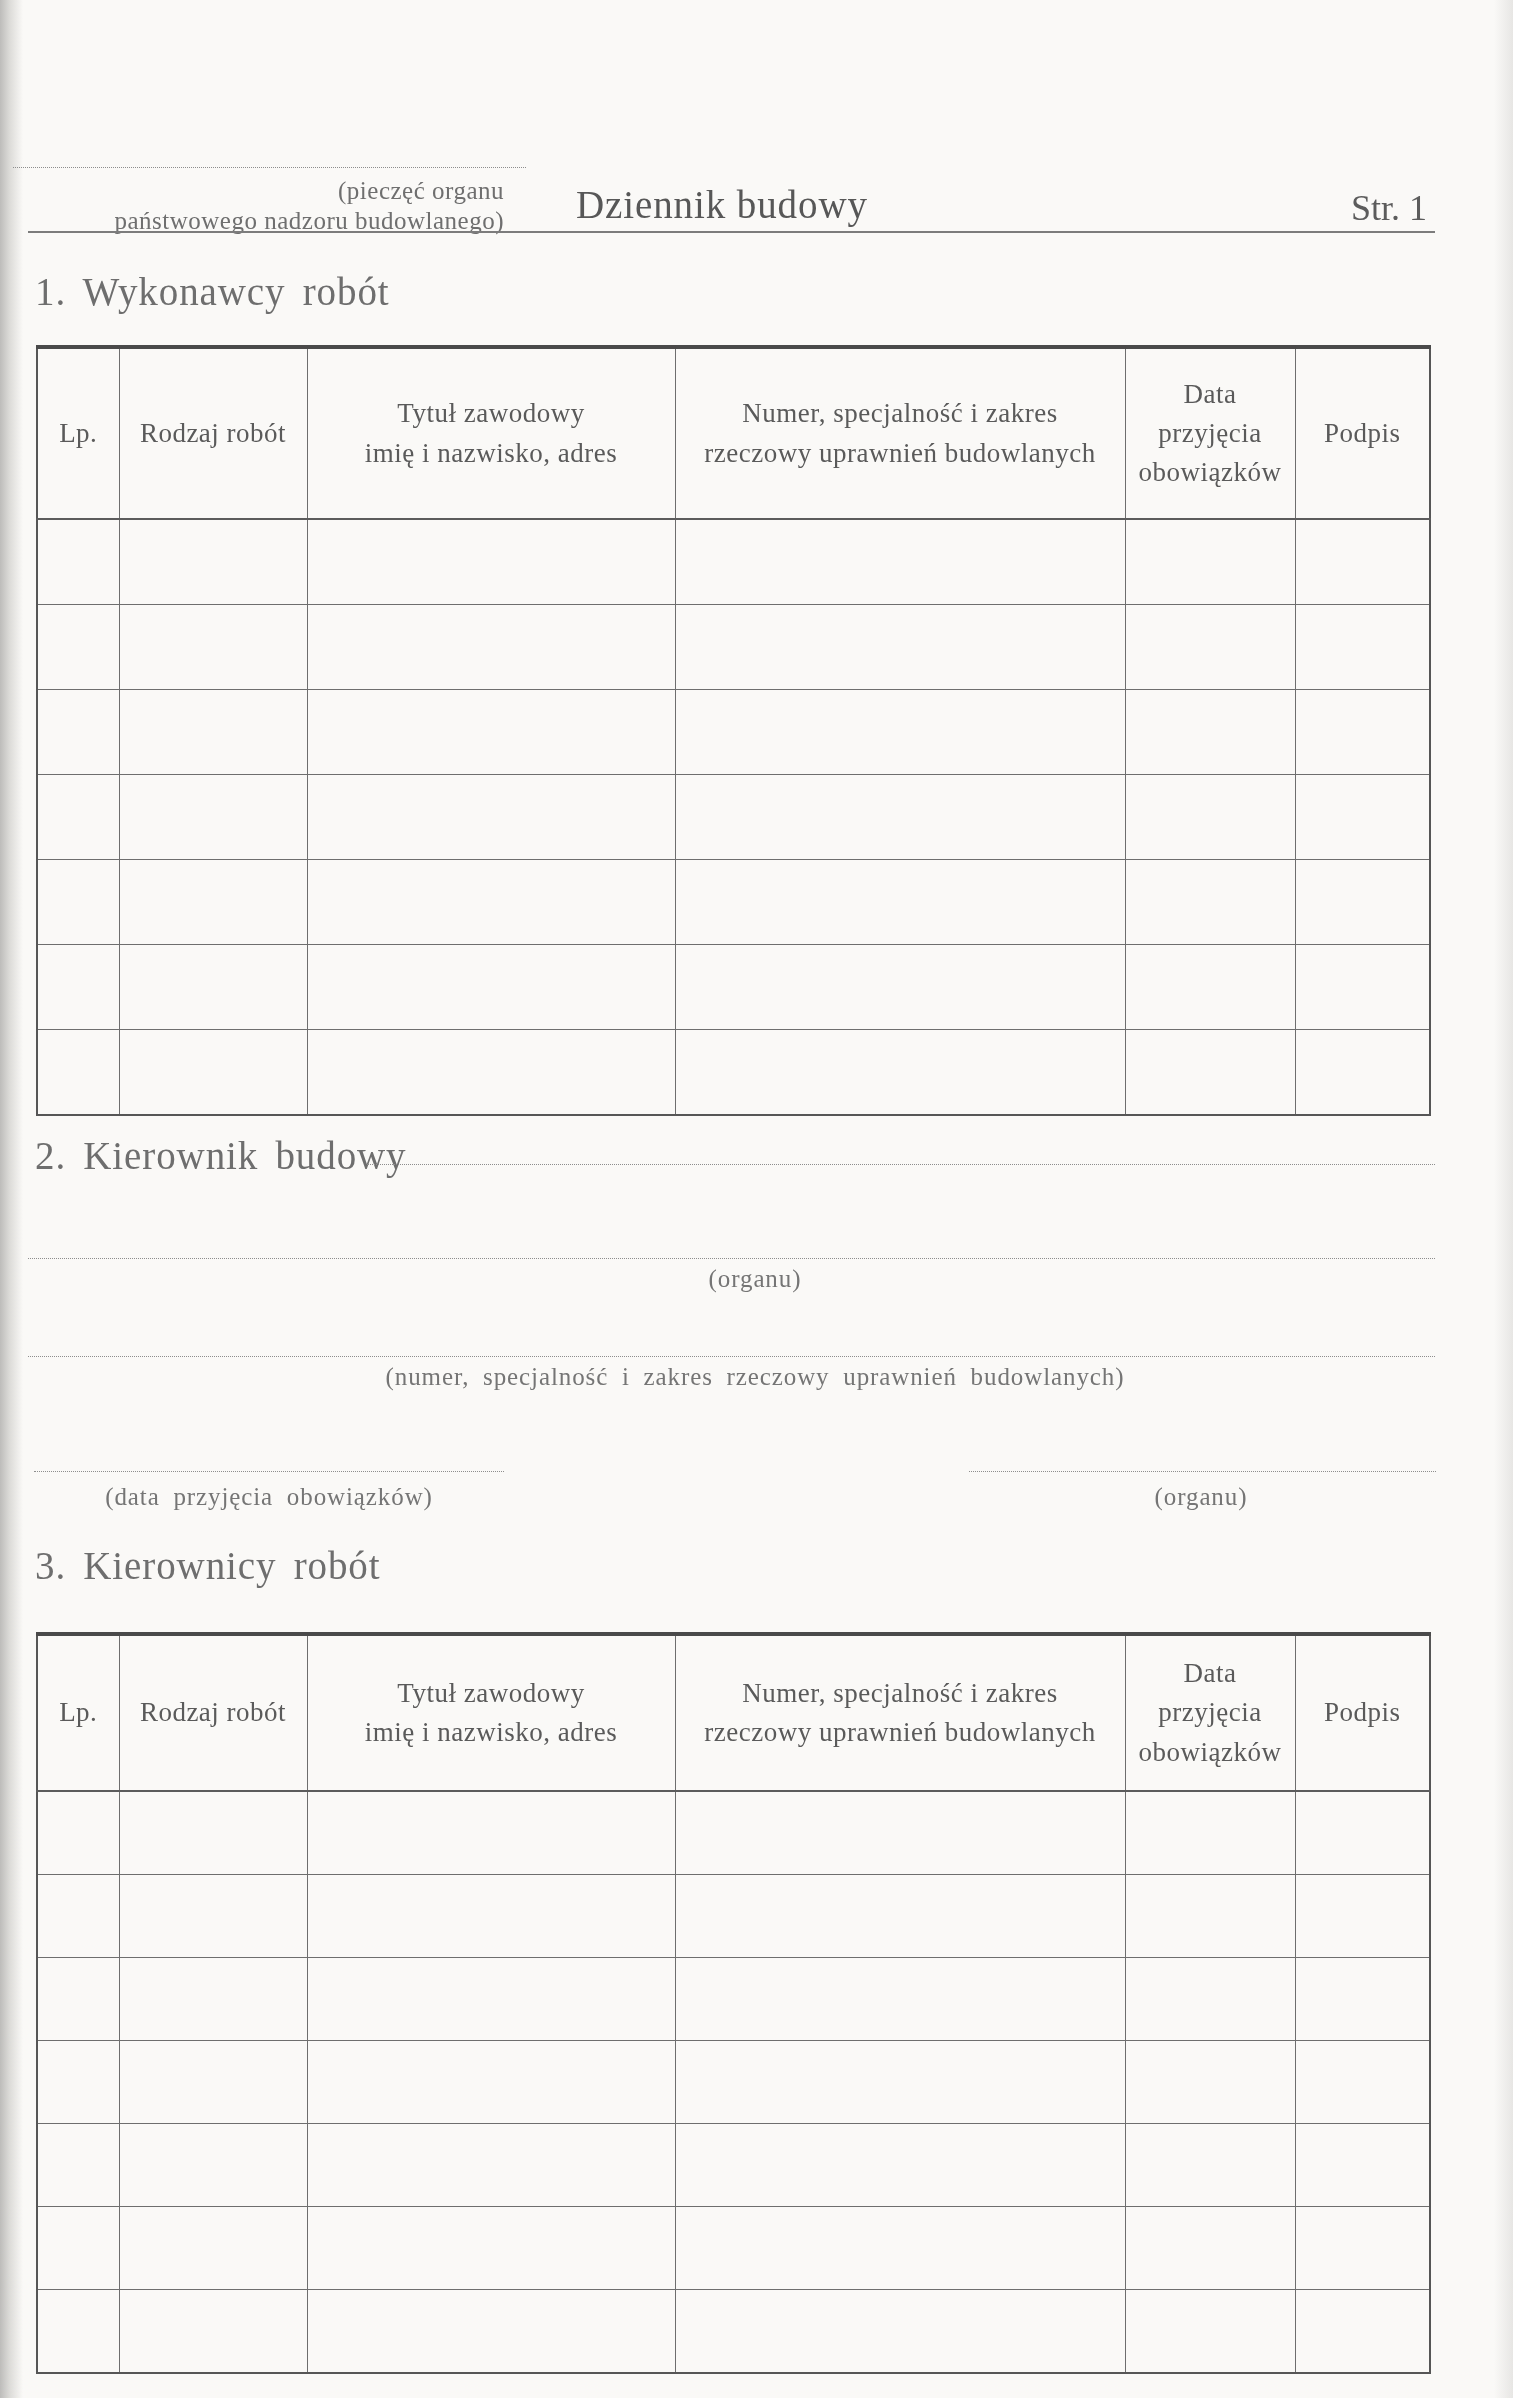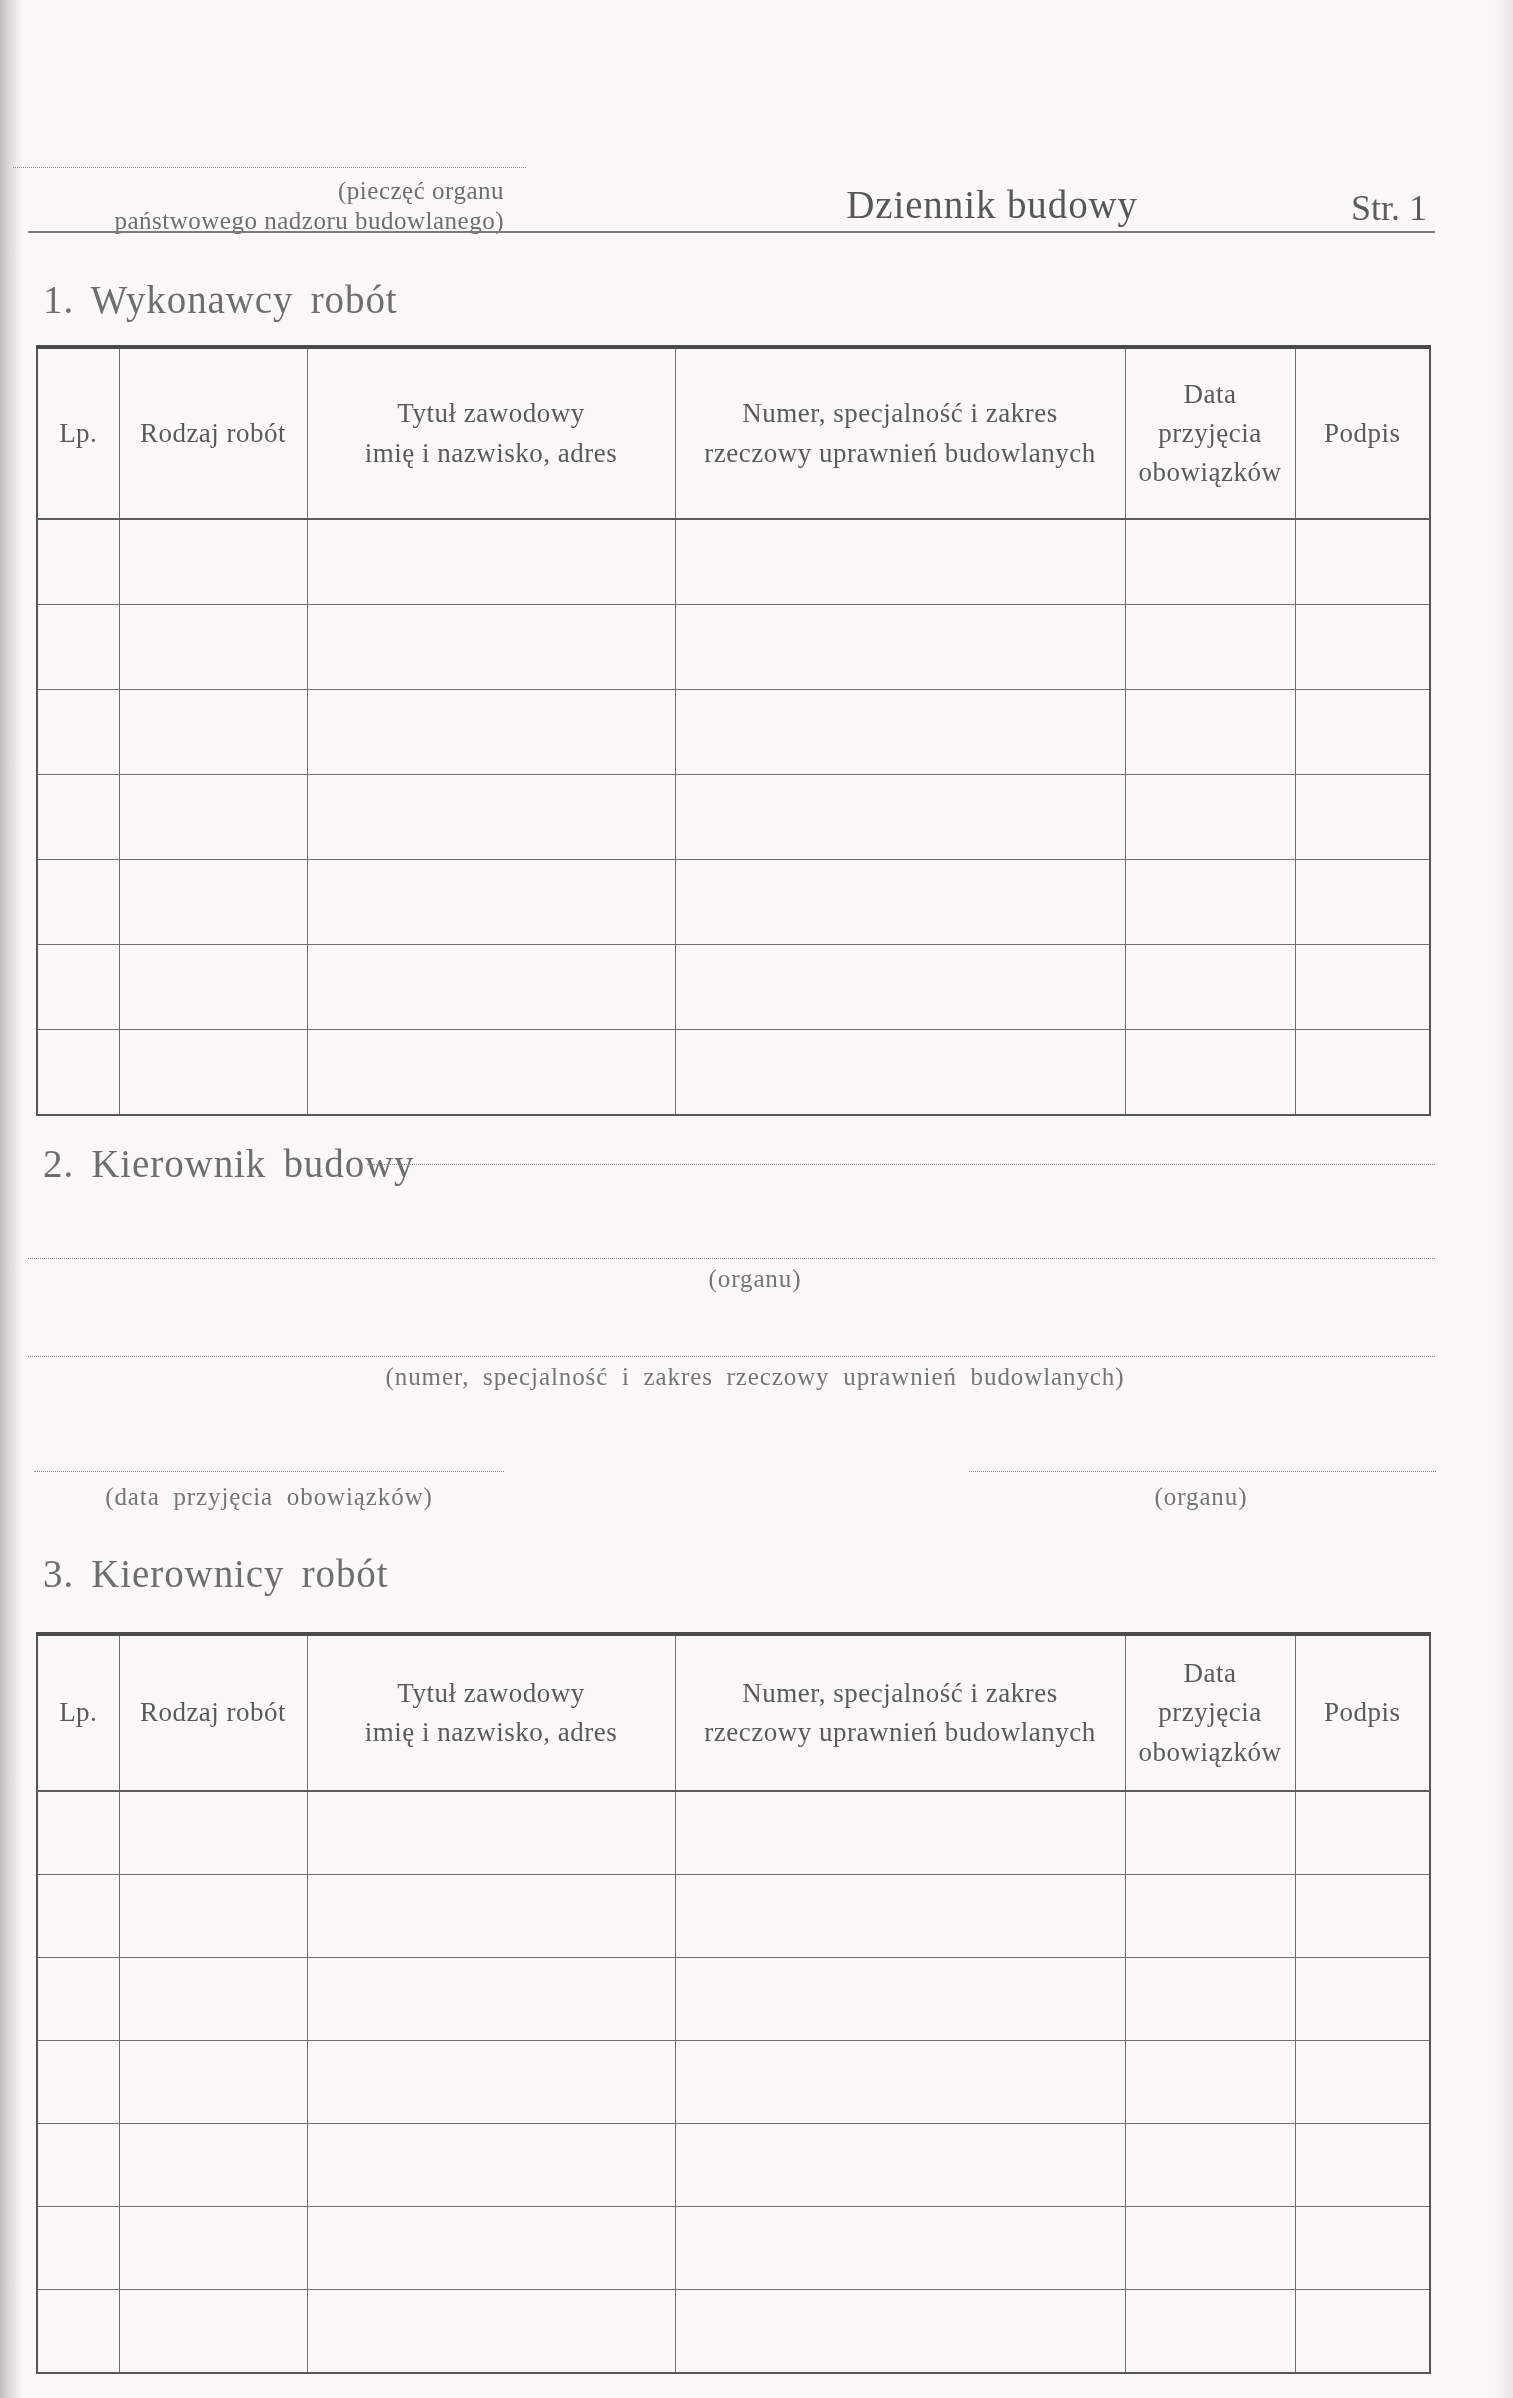--- a/index.html
+++ b/index.html
@@ -14,29 +14,29 @@
   .edge-left{position:absolute;left:0;top:0;width:22.5px;height:100%;
     background:linear-gradient(to right,#bdbcba 0%,#dbdad7 40%,rgba(250,249,247,0) 100%);}
   .edge-right{position:absolute;right:0;top:0;width:19px;height:100%;
     background:linear-gradient(to left,#e7e6e4 0%,rgba(250,249,247,0) 100%);}
 
   
   .stamp-dotted{position:absolute;left:13px;top:148px;width:513px;height:19px;
     border-bottom:1.9px dotted #8d8d8d;}
   .stamp-caption{position:absolute;left:36px;top:176px;width:468px;text-align:right;
     font-size:25px;line-height:30px;color:#6f6f6f;white-space:pre-line;letter-spacing:0.5px;}
-  .doc-title{position:absolute;left:576px;top:182px;width:562px;text-align:right;
+  .doc-title{position:absolute;left:576px;top:182px;width:562px;text-align:left;
     font-size:39px;color:#575757;letter-spacing:0.9px;}
   .page-number{position:absolute;left:1246px;top:187px;width:181px;text-align:right;
     font-size:36px;color:#5c5c5c;}
   .header-rule{position:absolute;left:28px;top:212px;width:1407px;height:19px;
     border-bottom:2.8px solid #7c7c7c;}
 
   
-  .sec{position:absolute;margin:12px;font-weight:normal;font-size:39px;color:#6e6e6e;
+  .sec{position:absolute;margin:4px;font-weight:normal;font-size:39px;color:#6e6e6e;
     letter-spacing:0.9px;word-spacing:6.6px;line-height:1;}
   .sec1{left:31px;top:268px;}
   .sec2{left:31px;top:1132px;}
   .sec3{left:31px;top:1542px;}
 
   
   table.t{position:absolute;left:36px;width:1393px;border-collapse:collapse;
     table-layout:fixed;background:transparent;
     border:2.8px solid #565656;border-top:4.7px solid #4a4a4a;}
   .t1{top:345px;border-bottom:3.7px solid #4a4a4a;}

